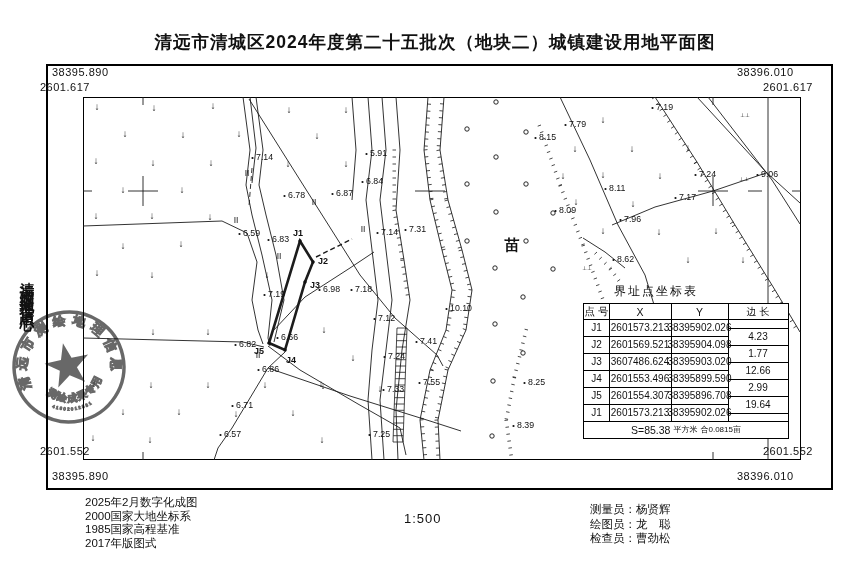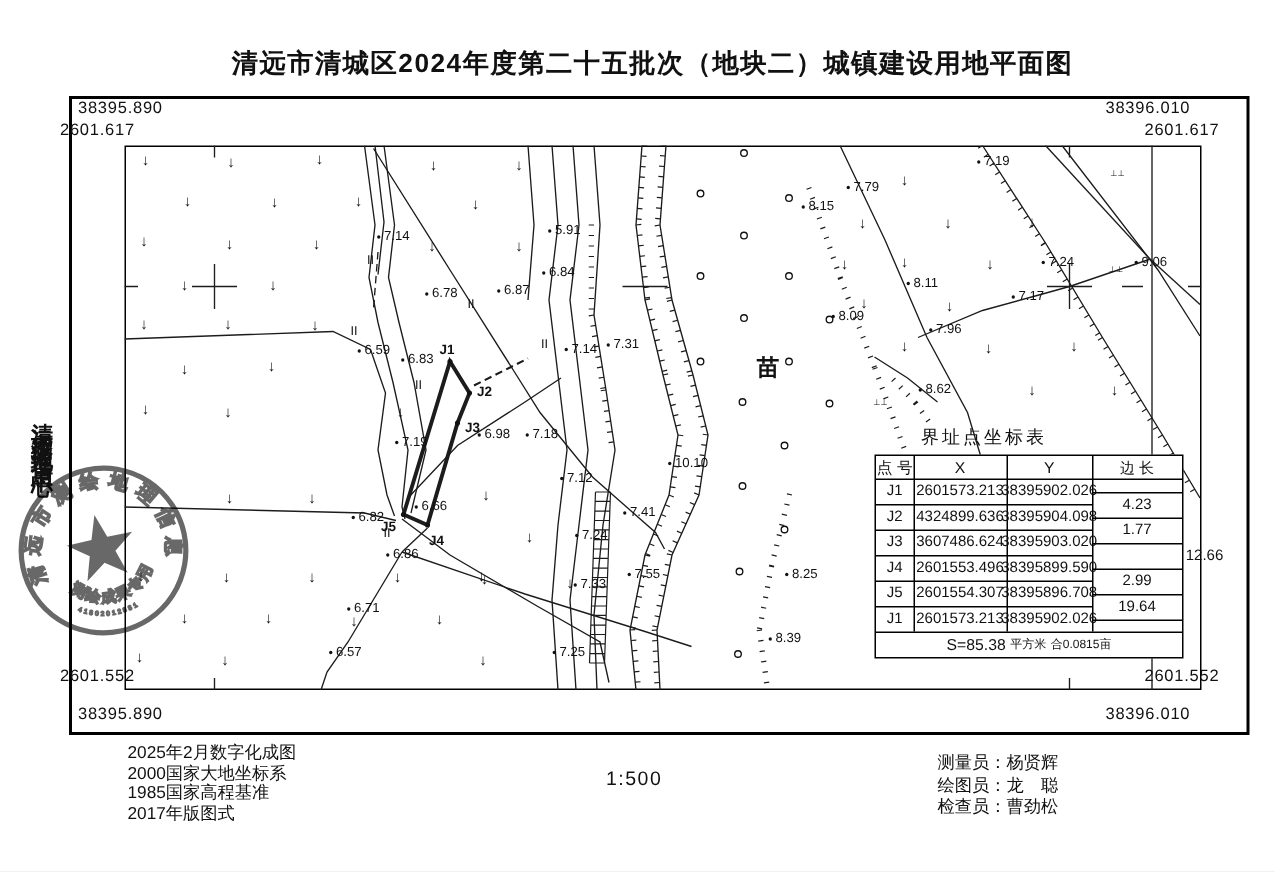--- a/index.html
+++ b/index.html
@@ -13,21 +13,21 @@
   #vtext{left:17px;top:270px;height:206px;writing-mode:vertical-rl;text-orientation:upright;
          font-size:14.5px;font-weight:700;letter-spacing:3.5px;}
   #mapsvg{left:83px;top:97px;}
   #stamp{left:8px;top:306px;opacity:.82;mix-blend-mode:multiply;}
   #tbl-title{left:554px;top:283px;width:204px;text-align:center;font-size:12px;letter-spacing:2px;}
   #jt{left:554px;top:303px;width:204px;height:134px;background:#fff;border:1.3px solid #000;box-sizing:content-box;margin-left:29px;}
   .cell{position:absolute;display:flex;align-items:center;justify-content:center;font-size:10px;white-space:nowrap;}
   .tline{position:absolute;background:#000;}
   #notes{left:85px;top:496px;font-size:11.5px;line-height:13.5px;}
   #scale{left:404px;top:511px;font-size:13px;letter-spacing:1px;}
-  #credits{left:625px;top:502px;font-size:11.5px;line-height:14.5px;}
+  #credits{left:590px;top:502px;font-size:11.5px;line-height:14.5px;}
 </style>
 </head>
 <body>
 
 <div id="page">
 
   <div class="abs" id="title">清远市清城区2024年度第二十五批次（地块二）城镇建设用地平面图</div>
 
   <div class="abs" id="outer-frame"></div>
   <div class="abs" id="inner-frame"></div>
@@ -280,21 +280,21 @@
       <div class="cell" style="left: 144px; top: 0px; width: 60px; height: 15px; font-size: 10px;">边 长</div>
       <div class="tline" style="left: 25px; top: 0px; width: 1px; height: 117px;"></div>
       <div class="tline" style="left: 87px; top: 0px; width: 1px; height: 117px;"></div>
       <div class="tline" style="left: 144px; top: 0px; width: 1px; height: 117px;"></div>
       <div class="tline" style="left: 0px; top: 15px; width: 204px; height: 1px;"></div>
       <div class="cell" style="left: 0px; top: 15px; width: 25px; height: 17px;">J1</div>
       <div class="cell" style="left: 25px; top: 15px; width: 62px; height: 17px;">2601573.213</div>
       <div class="cell" style="left: 87px; top: 15px; width: 57px; height: 17px;">38395902.026</div>
       <div class="tline" style="left: 0px; top: 32px; width: 144px; height: 1px;"></div>
       <div class="cell" style="left: 0px; top: 32px; width: 25px; height: 17px;">J2</div>
-      <div class="cell" style="left: 25px; top: 32px; width: 62px; height: 17px;">4324899.636</div>
+      <div class="cell" style="left: 25px; top: 32px; width: 62px; height: 17px;">2601569.521</div>
       <div class="cell" style="left: 87px; top: 32px; width: 57px; height: 17px;">38395904.098</div>
       <div class="tline" style="left: 0px; top: 49px; width: 144px; height: 1px;"></div>
       <div class="cell" style="left: 0px; top: 49px; width: 25px; height: 17px;">J3</div>
       <div class="cell" style="left: 25px; top: 49px; width: 62px; height: 17px;">3607486.624</div>
       <div class="cell" style="left: 87px; top: 49px; width: 57px; height: 17px;">38395903.020</div>
       <div class="tline" style="left: 0px; top: 66px; width: 144px; height: 1px;"></div>
       <div class="cell" style="left: 0px; top: 66px; width: 25px; height: 17px;">J4</div>
       <div class="cell" style="left: 25px; top: 66px; width: 62px; height: 17px;">2601553.496</div>
       <div class="cell" style="left: 87px; top: 66px; width: 57px; height: 17px;">38395899.590</div>
       <div class="tline" style="left: 0px; top: 83px; width: 144px; height: 1px;"></div>
@@ -306,21 +306,21 @@
       <div class="cell" style="left: 25px; top: 100px; width: 62px; height: 17px;">2601573.213</div>
       <div class="cell" style="left: 87px; top: 100px; width: 57px; height: 17px;">38395902.026</div>
       <div class="tline" style="left: 144px; top: 24px; width: 60px; height: 1px;"></div>
       <div class="tline" style="left: 144px; top: 41px; width: 60px; height: 1px;"></div>
       <div class="tline" style="left: 144px; top: 58px; width: 60px; height: 1px;"></div>
       <div class="tline" style="left: 144px; top: 75px; width: 60px; height: 1px;"></div>
       <div class="tline" style="left: 144px; top: 92px; width: 60px; height: 1px;"></div>
       <div class="tline" style="left: 144px; top: 109px; width: 60px; height: 1px;"></div>
       <div class="cell" style="left: 144px; top: 23.5px; width: 60px; height: 17px;">4.23</div>
       <div class="cell" style="left: 144px; top: 40.5px; width: 60px; height: 17px;">1.77</div>
-      <div class="cell" style="left: 144px; top: 57.5px; width: 60px; height: 17px; padding-left: 45px;">12.66</div>
+      <div class="cell" style="left: 144px; top: 57.5px; width: 60px; height: 17px;">12.66</div>
       <div class="cell" style="left: 144px; top: 74.5px; width: 60px; height: 17px;">2.99</div>
       <div class="cell" style="left: 144px; top: 91.5px; width: 60px; height: 17px;">19.64</div>
       <div class="tline" style="left: 0px; top: 117px; width: 204px; height: 1px;"></div>
       <div style="position: absolute; left: 0px; top: 117px; width: 204px; height: 17px; display: flex; align-items: center; justify-content: center; gap: 3px;">
         <div style="font-size: 10.5px;">S=85.38</div>
         <div style="font-size: 8px;">平方米</div>
         <div style="font-size: 8px;">合0.0815亩</div>
       </div>
     </div>
 

